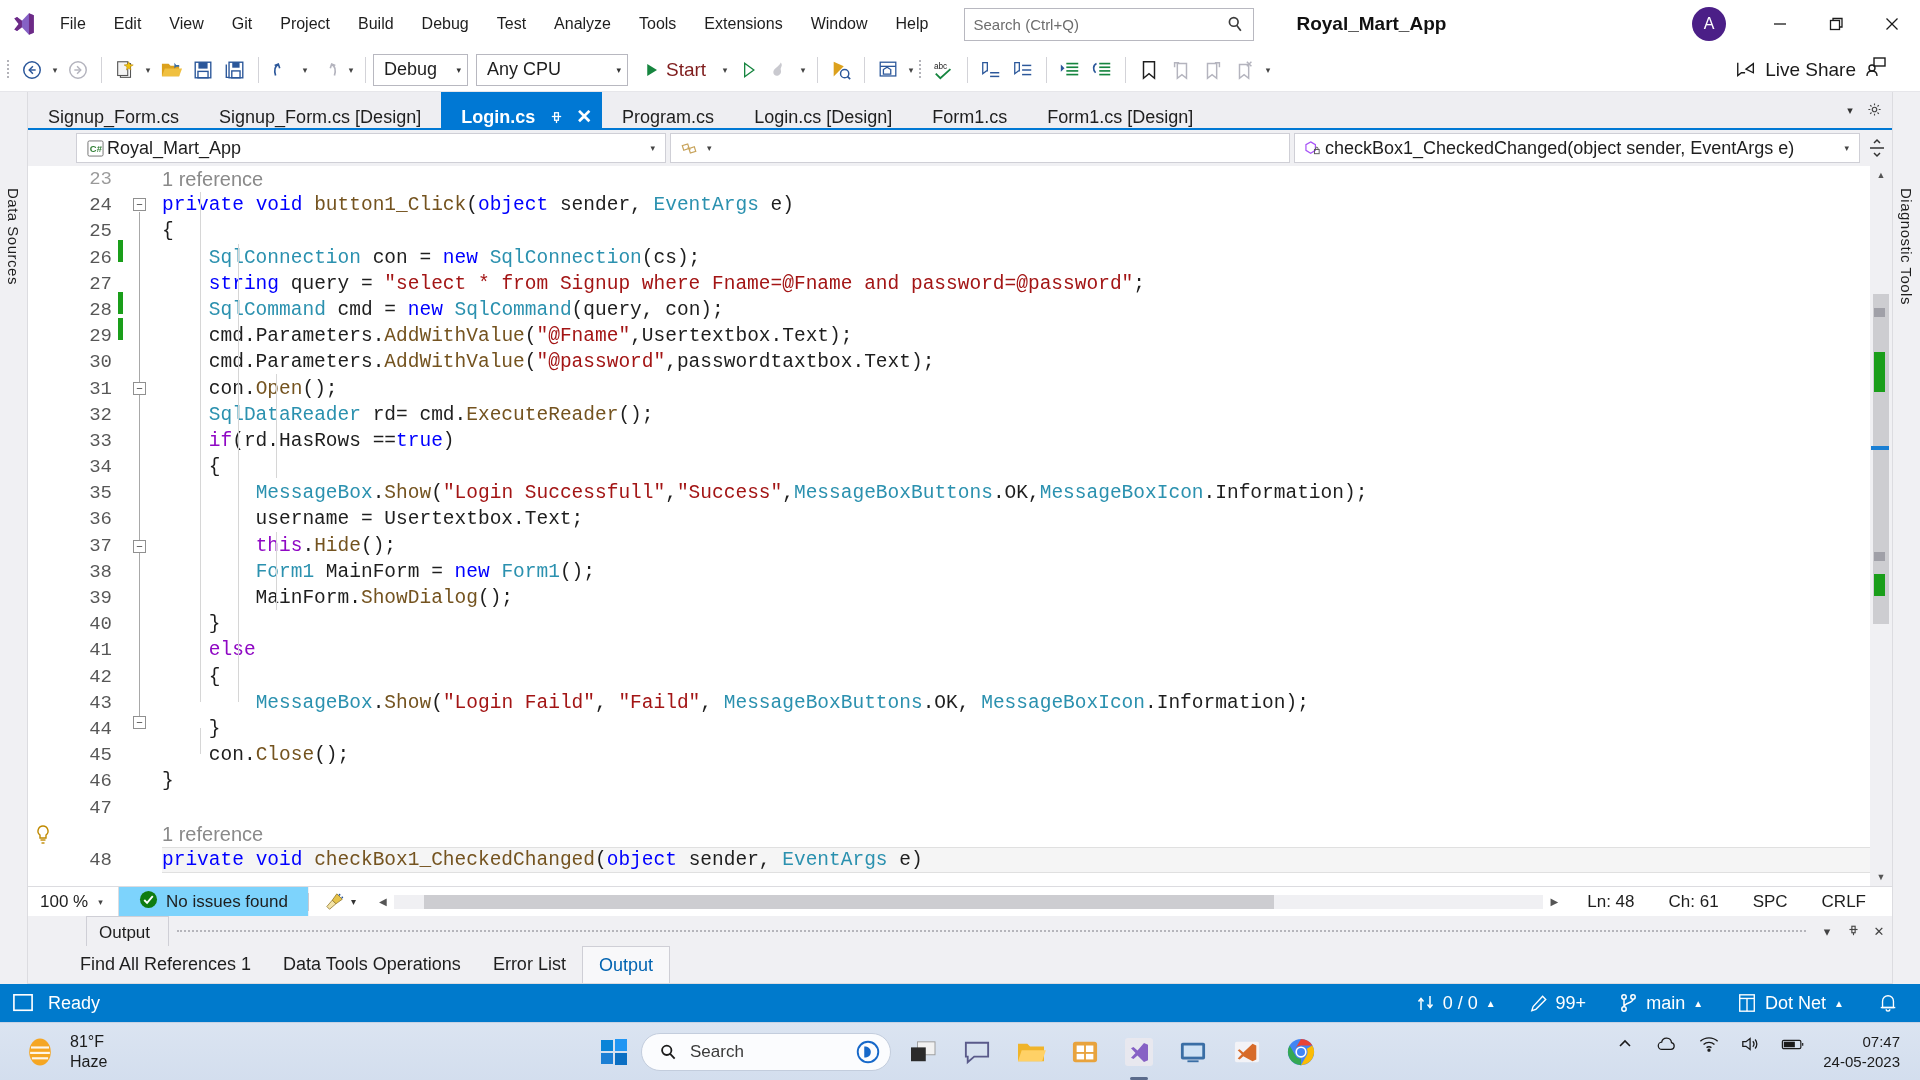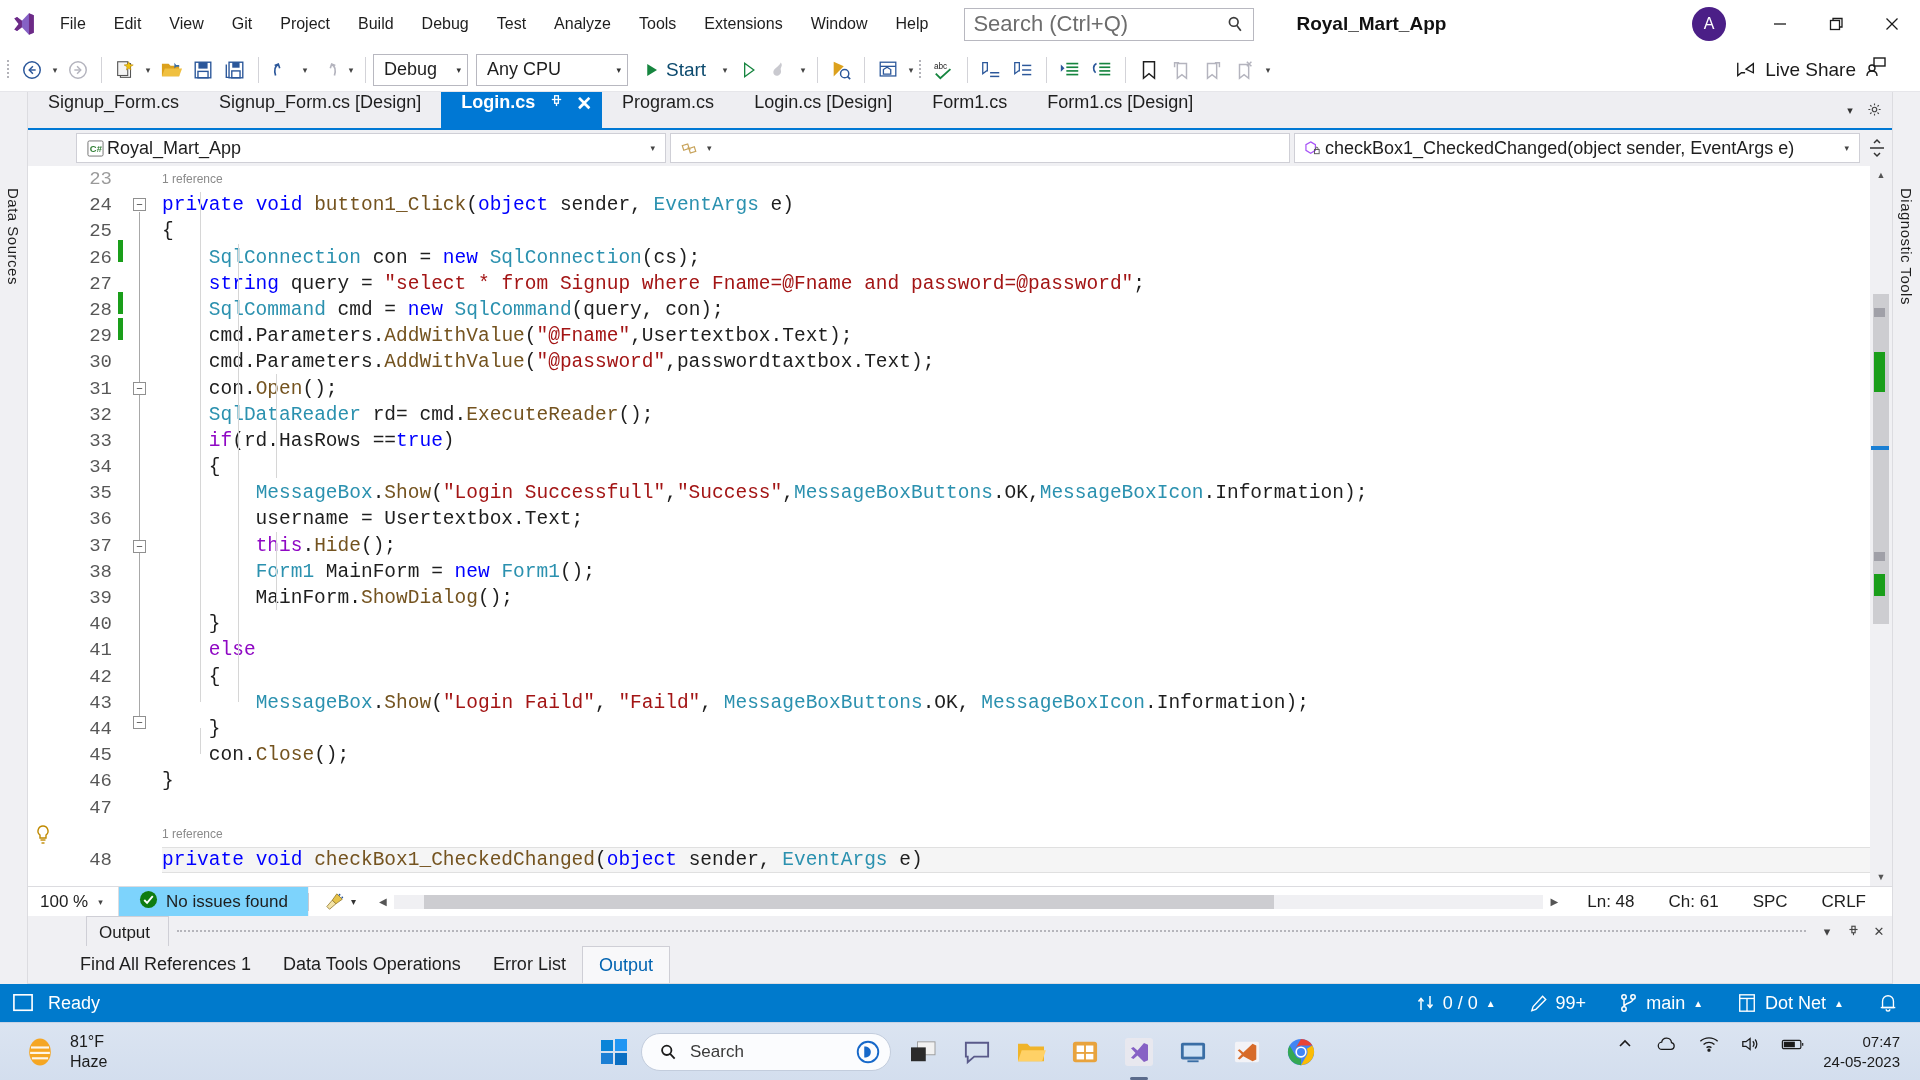--- a/index.html
+++ b/index.html
@@ -23,21 +23,21 @@
   .menu { display: flex; align-items: center; height: 100%; }
   .menu-item {
     padding: 0 14px; font-size: 16px; color: #1e1e1e; line-height: 48px;
     cursor: default; white-space: nowrap;
   }
   .search-box {
     margin-left: 22px; width: 290px; height: 33px;
     border: 1px solid #b8b8c0; background: #fff;
     display: flex; align-items: center; padding: 0 8px;
   }
-  .search-box .ph { font-size: 22px; color: #6d6d6d; flex: 1; }
+  .search-box .ph { font-size: 15px; color: #6d6d6d; flex: 1; }
   .search-icon { width: 20px; height: 20px; color:#3b3b3b; }
   .title-app {
     margin-left: 42px; font-size: 19px; font-weight: bold; color: #111;
     white-space: nowrap;
   }
   .title-right { margin-left: auto; display: flex; align-items: center; height: 100%; }
   .avatar {
     width: 34px; height: 34px; border-radius: 50%;
     background: #4b1f87; color: #fff;
     display: flex; align-items: center; justify-content: center;
@@ -63,21 +63,21 @@
   .tb-combo {
     height: 32px; border: 1px solid #b8b8c0; background: #fff;
     display: flex; align-items: center; padding: 0 6px 0 10px;
     font-size: 18px; color: #1e1e1e; margin-right: 8px;
   }
   .tb-combo .cv { flex: 1; white-space: nowrap; }
   .tb-combo .ca { font-size: 9px; color: #333; margin-left: 10px; }
   .combo-debug { width: 95px; }
   .combo-cpu { width: 152px; }
   .tb-start { display: flex; align-items: center; padding: 0 6px; height: 34px; }
-  .tb-start .lbl { font-size: 19px; color: #0c4a6e; margin: 0 6px 0 6px; }
+  .tb-start .lbl { font-size: 19px; color: #7f1d1d; margin: 0 6px 0 6px; }
   .live-share {
     display: flex; align-items: center; gap: 8px; margin-left: auto;
     font-size: 19px; color: #1b1b1b; padding-right: 18px;
   }
   .ls-icon2 { padding-right: 14px; }
 
   
   .main { flex: 1 1 auto; display: flex; min-height: 0; background: #f0f0f3; }
   .left-rail {
     width: 28px; background: #f0f0f3; border-right: 1px solid #dcdce0;
@@ -91,21 +91,21 @@
     display: flex; align-items: flex-start; justify-content: center; padding-top: 96px;
   }
   .center { flex: 1 1 auto; display: flex; flex-direction: column; min-width: 0; }
 
   
   .tabstrip {
     height: 38px; background: #eeeef2; display: flex; align-items: stretch;
     flex: 0 0 38px; border-bottom: 2px solid #0078d4;
   }
   .tab {
-    display: flex; align-items: flex-start; padding: 0 20px; font-size: 18px;
+    display: flex; align-items: flex-end; padding: 0 20px; font-size: 18px;
     color: #1e1e1e; background: #eeeef2; white-space: nowrap;
   }
   .tab.active { background: #0078d4; color: #fff; font-weight: bold; padding-right: 10px; }
   .tab .pin { margin-left: 14px; font-size: 16px; }
   .tab .cls { margin-left: 12px; font-size: 19px; }
   .tabstrip-right { margin-left: auto; display: flex; align-items: center; padding-right: 6px; }
   .tsr-btn { width: 24px; text-align: center; font-size: 11px; color: #333; }
 
   
   .navbar {
@@ -149,21 +149,21 @@
   .code {
     flex: 1 1 auto; background: #fff; position: relative; overflow: hidden;
     font-family: "Liberation Mono", monospace; font-size: 19.5px;
     padding-left: 10px;
   }
   .cl { height: 26.2px; line-height: 26.2px; white-space: pre; }
   .cl.cur { background: #f5f5f5; box-shadow: inset 0 1px 0 #e0e0e0, inset 0 -1px 0 #e0e0e0; }
   .indent-guide {
     position: absolute; width: 1px; background: #d6d6d6;
   }
-  .codelens { color: #8a8a8a; font-size: 12px; font-family: "Liberation Sans", sans-serif; }
+  .codelens { color: #8a8a8a; font-size: 20px; font-family: "Liberation Sans", sans-serif; }
   .kw   { color: #0000ff; }
   .kw2  { color: #8f08c4; }
   .type { color: #2b91af; }
   .str  { color: #a31515; }
   .mth  { color: #74531f; }
   .plain{ color: #1e1e1e; }
 
   
   .scrollcol {
     width: 22px; flex: 0 0 22px; background: #f0f0f3;

